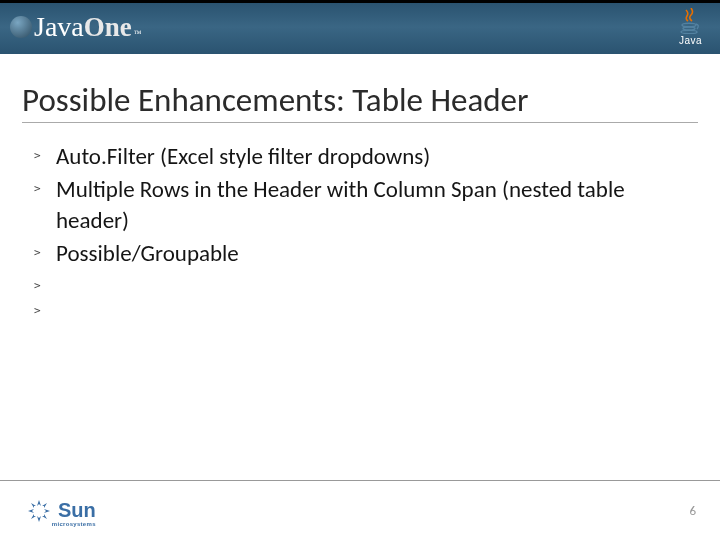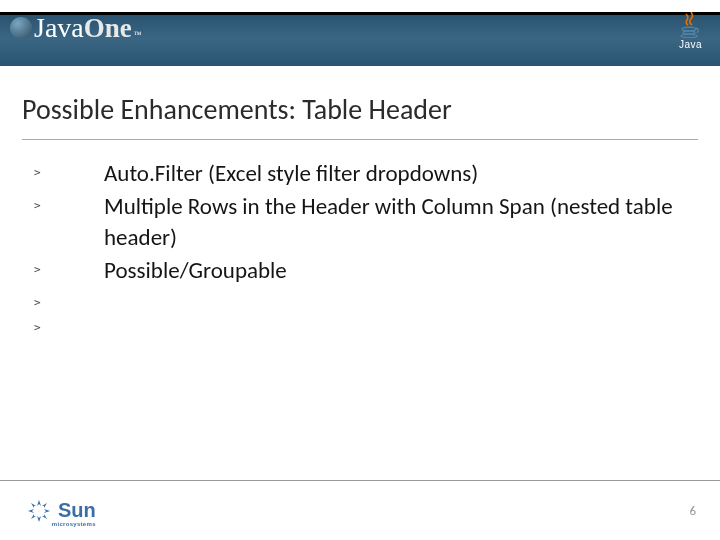--- a/index.html
+++ b/index.html
@@ -11,24 +11,23 @@
     font-family: Calibri, "Segoe UI", Arial, sans-serif;
     background: #fff;
     position: relative;
     overflow: hidden;
   }
   .header-bar {
     width: 100%;
     height: 54px;
     background: linear-gradient(to bottom, #000 0%, #000 3px, #2a5370 3px, #3a6684 50%, #2a5370 100%);
     display: flex;
-    align-items: flex-start;
+    align-items: center;
     justify-content: space-between;
     padding: 0 18px 0 10px;
-    margin-top: 12px;
   }
   .javaone-logo {
     display: flex;
     align-items: baseline;
     color: #fff;
     font-family: Georgia, serif;
   }
   .javaone-logo .java {
     font-size: 28px;
     font-weight: normal;
@@ -58,26 +57,26 @@
     color: #fff;
   }
   .java-cup svg { display: block; }
   .java-cup-label {
     font-size: 10px;
     letter-spacing: 0.5px;
     margin-top: 1px;
     font-family: Arial, sans-serif;
   }
   .slide-title {
-    font-size: 28px;
+    font-size: 33px;
     color: #2b2b2b;
     margin: 26px 0 0 22px;
     font-weight: 400;
     border-bottom: 1px solid #aaa;
-    padding-bottom: 12px;
+    padding-bottom: 2px;
     width: calc(100% - 44px);
   }
   .content {
     padding: 18px 30px 0 34px;
   }
   .bullet-row {
     display: flex;
     align-items: flex-start;
     margin-bottom: 2px;
     line-height: 1.35;
@@ -86,21 +85,20 @@
     font-family: Consolas, monospace;
     font-size: 11px;
     color: #444;
     width: 22px;
     flex-shrink: 0;
     padding-top: 8px;
   }
   .bullet-text {
     font-size: 23px;
     color: #151515;
-    margin-left: 48px;
   }
   .footer {
     position: absolute;
     bottom: 0;
     left: 0;
     width: 100%;
     height: 60px;
     border-top: 1px solid #999;
     display: flex;
     align-items: center;

